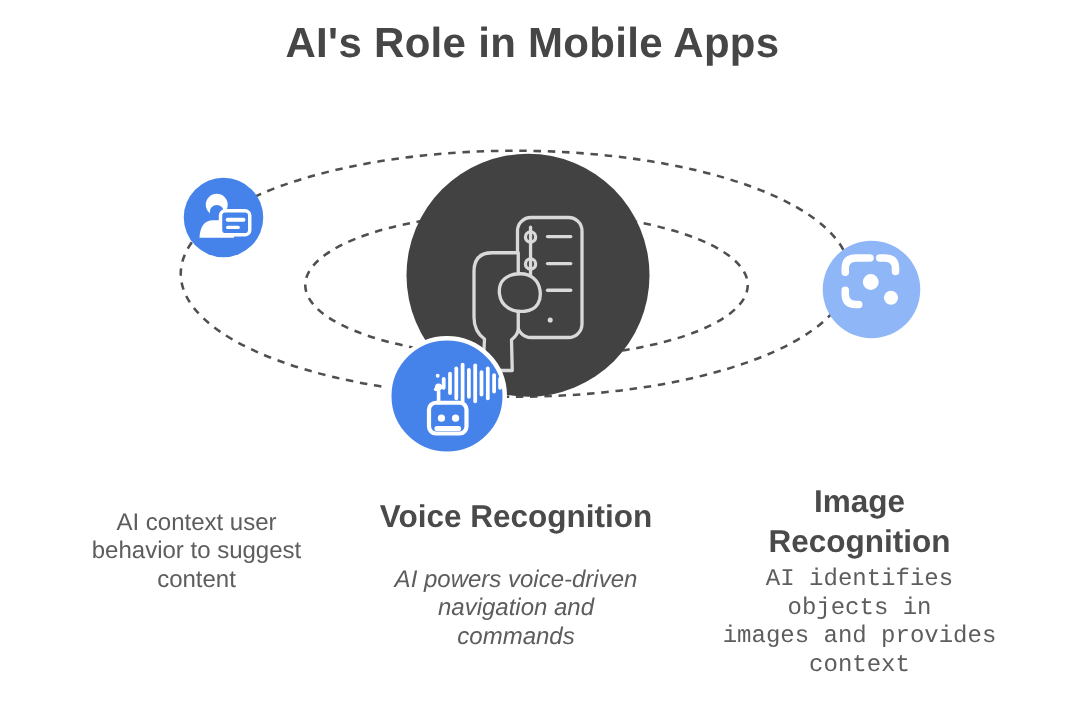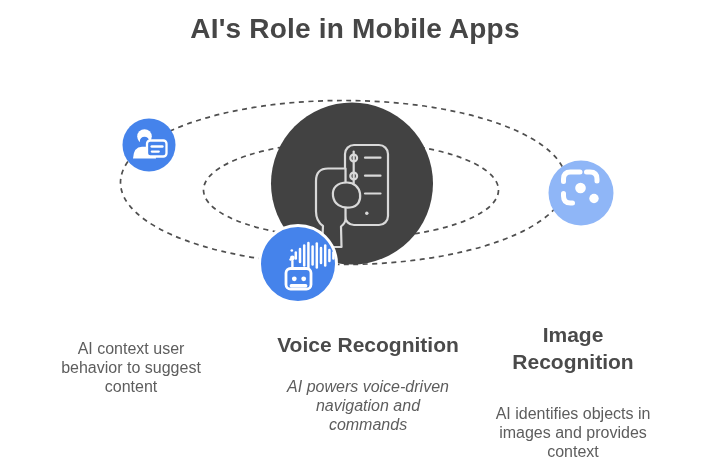--- a/index.html
+++ b/index.html
@@ -29,24 +29,24 @@
   .feature h2{
     margin:0;font-size:21px;line-height:27px;font-weight:700;
     color:var(--headingColor,#4a4a4a);white-space:pre-line;
   }
   .feature p{
     margin:0;font-size:16px;line-height:19px;
     color:var(--bodyColor,#5d5d5d);white-space:pre-line;
   }
   .feature.f1{left:31px;top:315px;width:200px;}
   .feature.f1 p{margin-top:24px;}
-  .feature.f2{left:258px;top:331px;width:220px;}
+  .feature.f2{left:234px;top:331px;width:220px;}
   .feature.f2 p{margin-top:19px;font-style:italic;}
   .feature.f3{left:473px;top:321px;width:200px;}
-  .feature.f3 p{margin-top:29px;}
+  .feature.f3 p{margin-top:2px;font-family:Liberation Mono, monospace;}
 </style>
 </head>
 <body>
 
 <div class="canvas">
 
   <h1 class="title">AI's Role in Mobile Apps</h1>
 
   <svg class="diagram" width="722" height="468" viewBox="0 0 722 468">
 

